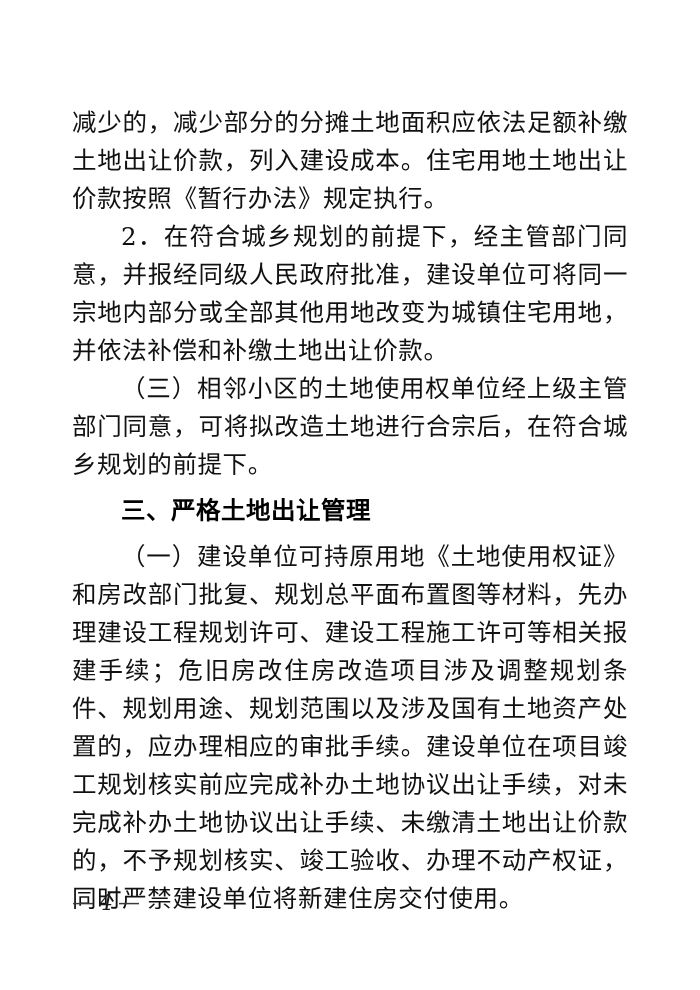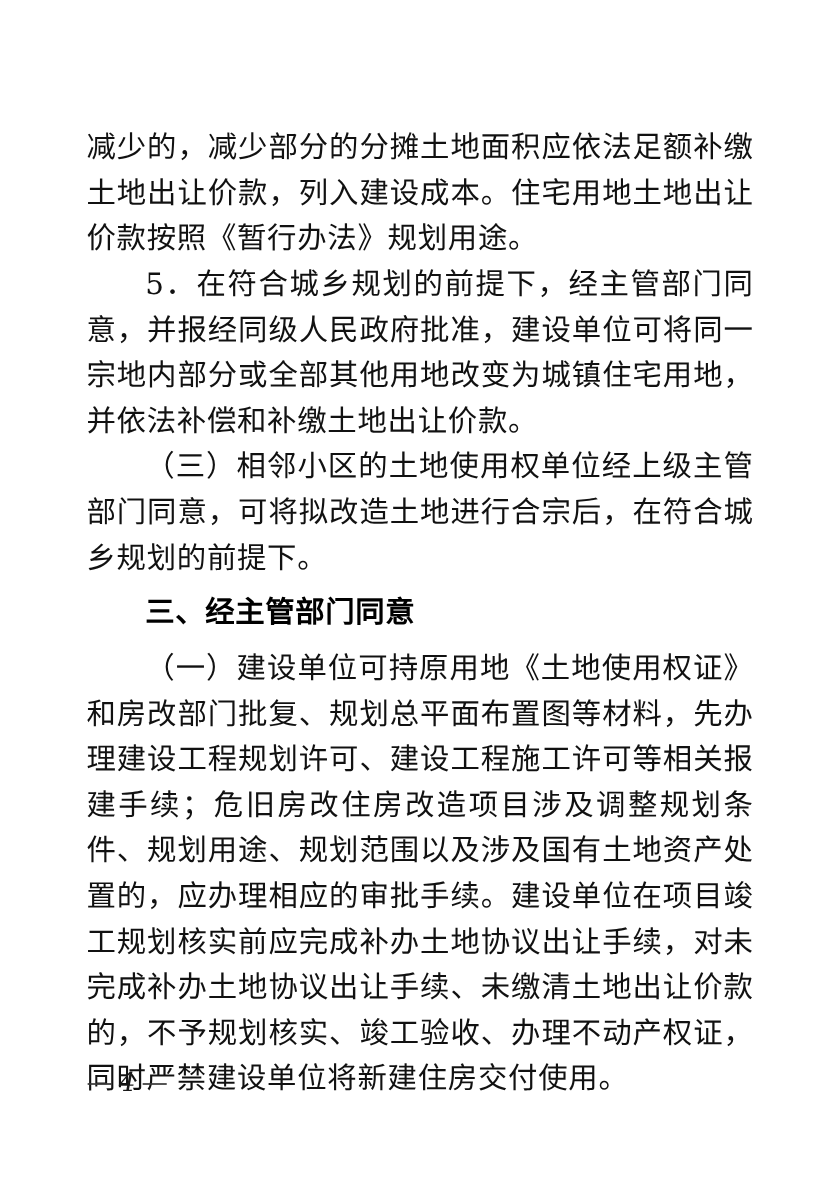--- a/index.html
+++ b/index.html
@@ -89,30 +89,30 @@
     color: #3a3a3a;
   }
 </style>
 </head>
 <body>
 
 <div id="page">
 
   <div id="text-column">
 
-    <p class="para no-indent">减少的，减少部分的分摊土地面积应依法足额补缴土地出让价款，列入建设成本。住宅用地土地出让价款按照《暂行办法》规划用途。</p>
+    <p class="para no-indent">减少的，减少部分的分摊土地面积应依法足额补缴土地出让价款，列入建设成本。住宅用地土地出让价款按照《暂行办法》规定执行。</p>
 
-    <p class="para">5．在符合城乡规划的前提下，经主管部门同意，并报经同级人民政府批准，建设单位可将同一宗地内部分或全部其他用地改变为城镇住宅用地，并依法补偿和补缴土地出让价款。</p>
+    <p class="para">2．在符合城乡规划的前提下，经主管部门同意，并报经同级人民政府批准，建设单位可将同一宗地内部分或全部其他用地改变为城镇住宅用地，并依法补偿和补缴土地出让价款。</p>
 
     <p class="para">（三）相邻小区的土地使用权单位经上级主管部门同意，可将拟改造土地进行合宗后，在符合城乡规划的前提下。</p>
 
 
     <div class="spacer-line"></div>
 
-    <h2 class="section-heading">三、经主管部门同意</h2>
+    <h2 class="section-heading">三、严格土地出让管理</h2>
 
     <div class="spacer-line"></div>
 
     <p class="para">（一）建设单位可持原用地《土地使用权证》和房改部门批复、规划总平面布置图等材料，先办理建设工程规划许可、建设工程施工许可等相关报建手续；危旧房改住房改造项目涉及调整规划条件、规划用途、规划范围以及涉及国有土地资产处置的，应办理相应的审批手续。建设单位在项目竣工规划核实前应完成补办土地协议出让手续，对未完成补办土地协议出让手续、未缴清土地出让价款的，不予规划核实、竣工验收、办理不动产权证，同时严禁建设单位将新建住房交付使用。</p>
 
   </div>
 
   <div id="page-footer">
     <span class="dash">—</span><span class="num">4</span><span class="dash">—</span>
   </div>

